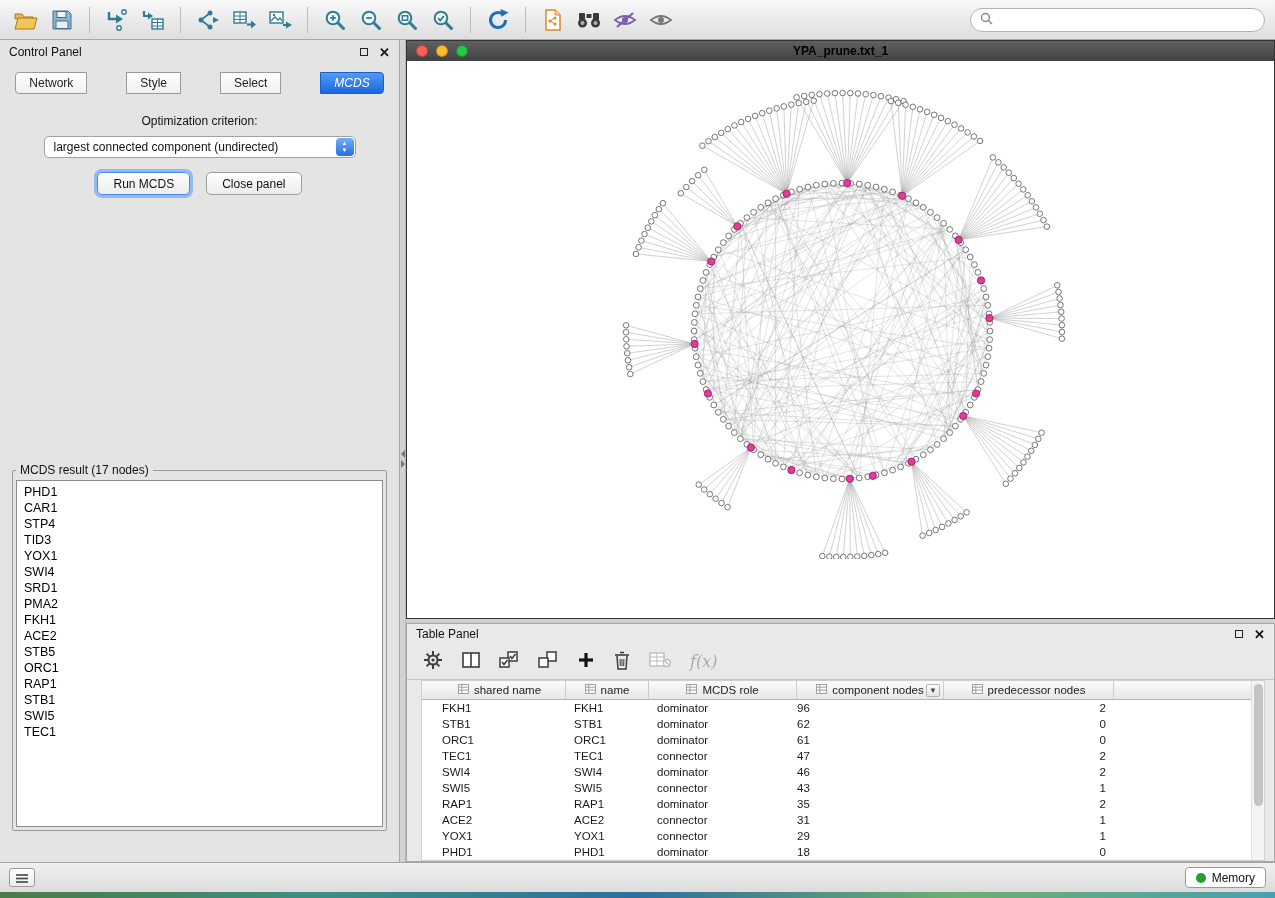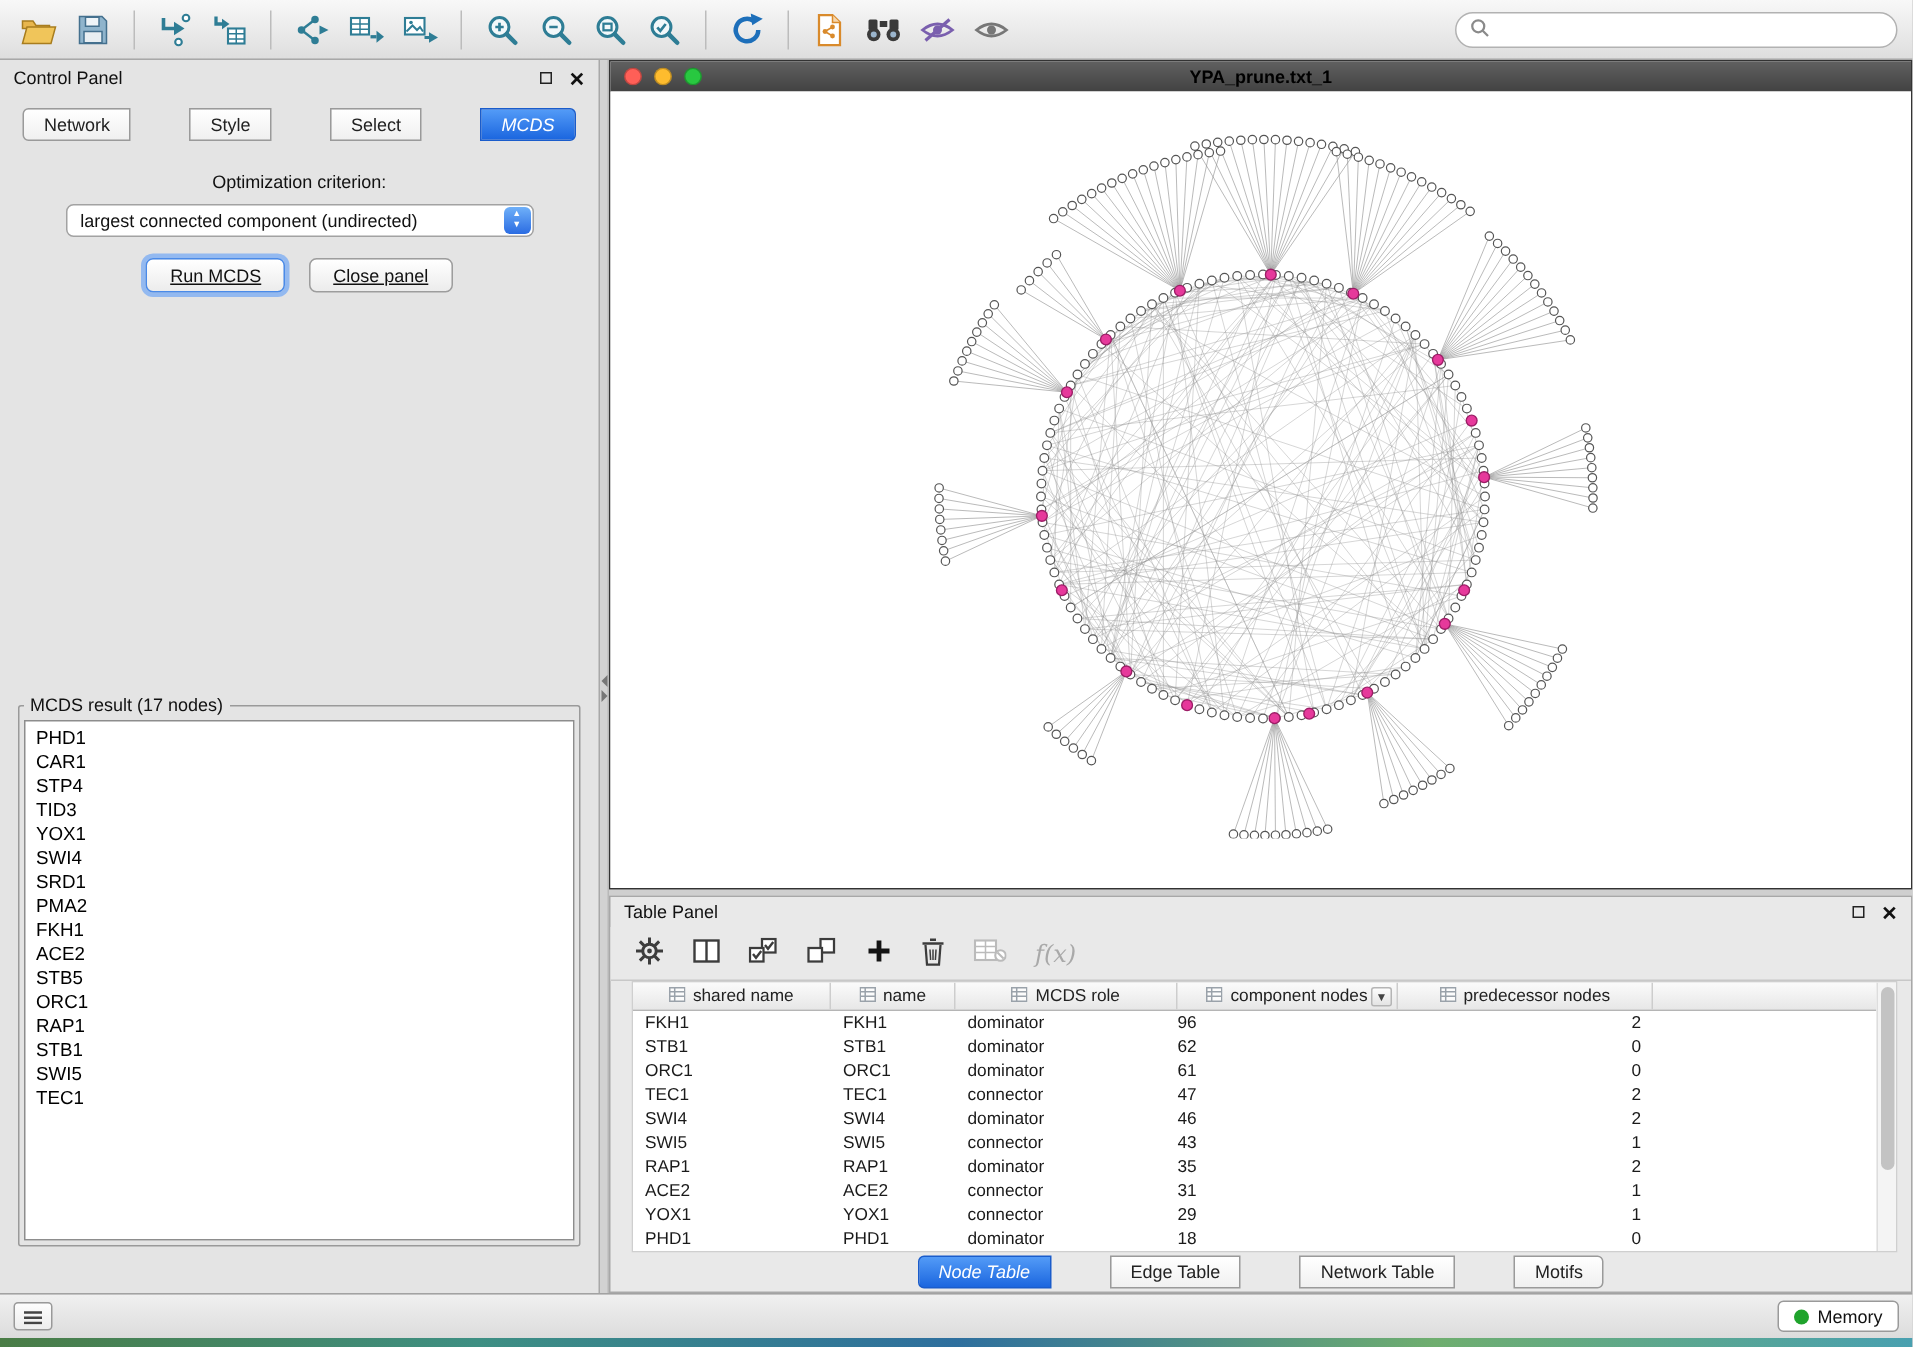--- a/index.html
+++ b/index.html
@@ -61,21 +61,21 @@
   .dd-stepper {
     position:absolute; right:1px; top:1px; bottom:1px; width:18px; border-radius:4px;
     background:linear-gradient(#6fb0f9,#2b6ce2); color:#fff; display:flex;
     flex-direction:column; align-items:center; justify-content:center;
     font-size:6px; line-height:7px;
   }
   .btn-row { display:flex; justify-content:center; gap:16px; margin-top:14px; }
   .btn {
     height:23px; padding:0 15px; display:flex; align-items:center;
     background:linear-gradient(#ffffff,#ececec); border:1px solid #9d9d9d;
-    border-radius:5px; font-size:12px;text-decoration:underline;
+    border-radius:5px; font-size:12px;
   }
   .btn.focus { box-shadow:0 0 0 3px rgba(80,150,250,.55); border-color:#4a8ae8; }
   fieldset.mcds {
     margin:268px 12px 0 12px; height:368px; border:1px solid #9a9a9a; border-radius:2px;
     padding:3px; display:flex; flex-direction:column;
   }
   fieldset.mcds legend { font-size:12px; padding:0 4px; }
   .mcds-list {
     flex:1; background:#fff; border:1px solid #8d8d8d; overflow:hidden;
     padding:3px 0 0 7px;
@@ -111,21 +111,21 @@
     position:relative; display:flex; align-items:center; justify-content:center; gap:5px;
     font-size:11.5px; color:#222; border-right:1px solid #cdcdcd; overflow:hidden;
   }
   .sort-arrow {
     position:absolute; right:3px; top:2.5px; font-size:8px; color:#444;
     background:linear-gradient(#fdfdfd,#e4e4e4); border:1px solid #b5b5b5; border-radius:2px;
     padding:0 2px; line-height:11px;
   }
   .tr { display:flex; height:16px; align-items:center; }
   .td { font-size:11.5px; color:#1a1a1a; padding-left:8px; overflow:hidden; white-space:nowrap; }
-  .th:nth-child(1), .td:nth-child(1) { width:132px; }
+  .th:nth-child(1), .td:nth-child(1) { width:132px;margin-left:12px; }
   .th:nth-child(2), .td:nth-child(2) { width:83px; }
   .th:nth-child(3), .td:nth-child(3) { width:148px; }
   .th:nth-child(4), .td:nth-child(4) { width:147px; }
   .th:nth-child(5), .td:nth-child(5) { width:170px; }
   .td:nth-child(4) { text-align:left; padding-right:12px; padding-left:0; }
   .td:nth-child(5) { text-align:right; padding-right:8px; padding-left:0; }
   .vscroll { width:13px; background:#f4f4f4; border-left:1px solid #ddd; position:relative; }
   .vthumb { position:absolute; top:3px; left:2px; width:9px; height:122px; background:#c3c3c3; border-radius:5px; }
   .tp-tabs { height:26px; flex:0 0 26px; display:flex; align-items:center; justify-content:center; }
 
@@ -816,26 +816,20 @@
                 <div class="td">dominator</div>
                 <div class="td">18</div>
                 <div class="td">0</div>
               </div>
             </div>
         </div>
         <div class="vscroll">
           <div class="vthumb"></div>
         </div>
       </div>
-      <div class="tp-tabs seg">
-          <div class="seg-tab active">Node Table</div>
-          <div class="seg-tab">Edge Table</div>
-          <div class="seg-tab">Network Table</div>
-          <div class="seg-tab">Motifs</div>
-        </div>
     </div>
   </div>
 </div>
 
 <div class="statusbar">
   <span class="menu-btn">
     <svg width="14" height="10">
         <line x1="1" y1="2" x2="13" y2="2" stroke="#444" stroke-width="1.6"></line>
         <line x1="1" y1="5.5" x2="13" y2="5.5" stroke="#444" stroke-width="1.6"></line>
         <line x1="1" y1="9" x2="13" y2="9" stroke="#444" stroke-width="1.6"></line>

